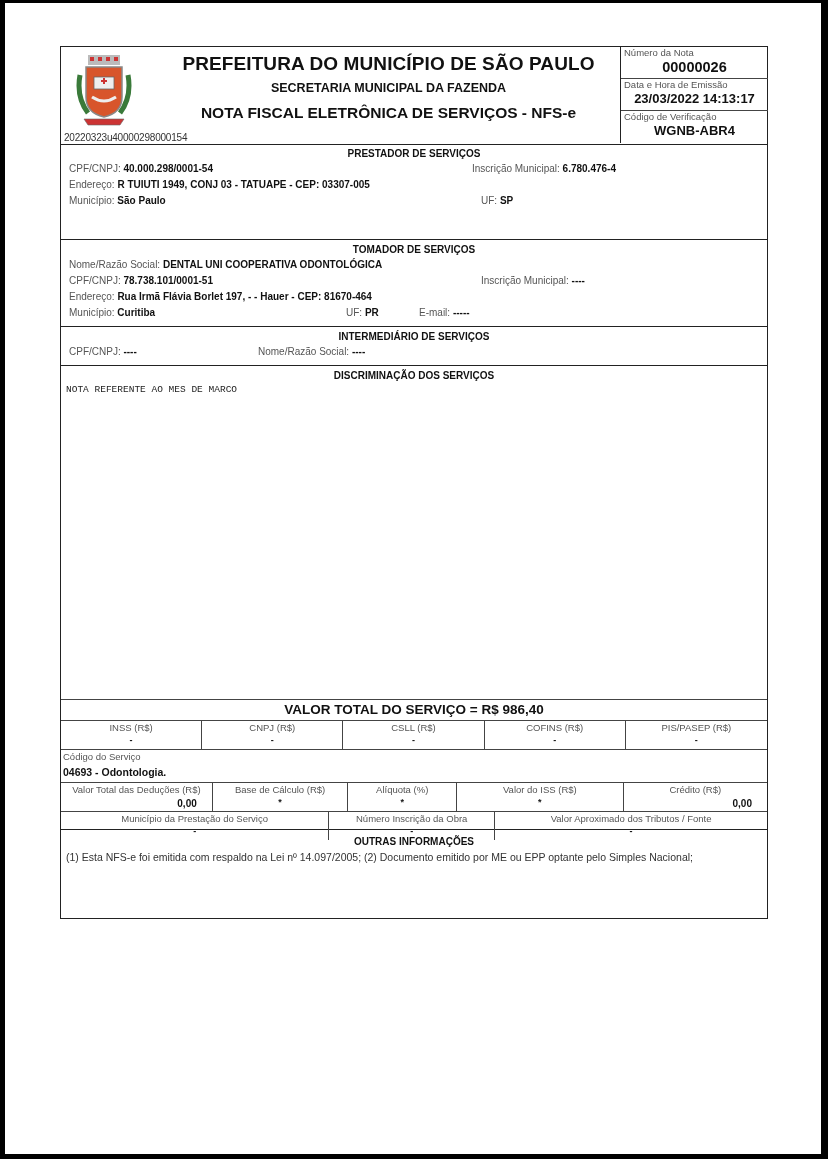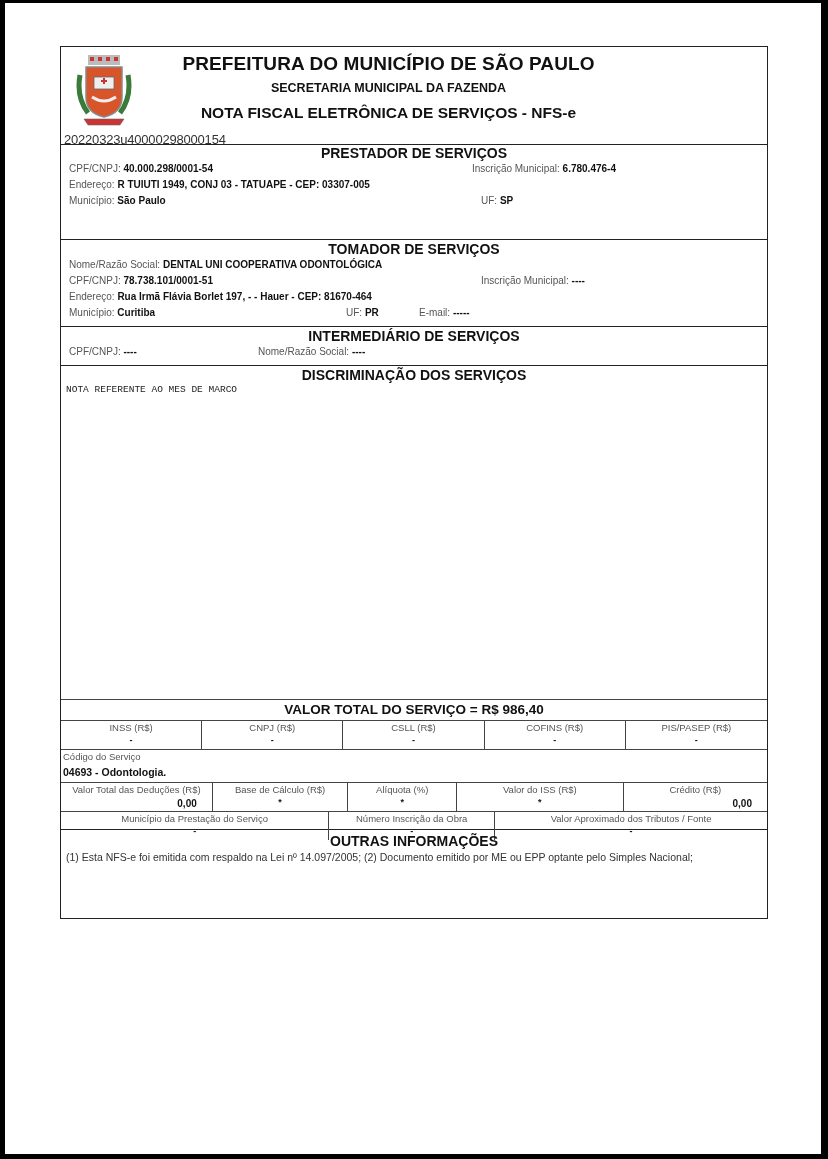--- a/index.html
+++ b/index.html
@@ -11,33 +11,33 @@
   .sheet {
     position: absolute; left: 5px; top: 3px; width: 816px; height: 1151px;
     background: #fff;
   }
   .doc {
     position: absolute; left: 55px; top: 43px; width: 708px; height: 873px;
     border: 1.5px solid #222; box-sizing: border-box;
   }
   .hdr { position: absolute; left: 0; top: 0; width: 100%; height: 97px; border-bottom: 1.5px solid #222; }
   .logo { position: absolute; left: 13px; top: 6px; width: 60px; height: 76px; }
-  .barcode-txt { position: absolute; left: 3px; top: 85px; font-size: 13px; color: #333; letter-spacing: -0.2px; }
+  .barcode-txt { position: absolute; left: 3px; top: 85px; font-size: 10px; color: #333; letter-spacing: -0.2px; }
   .title-block { position: absolute; left: 95px; top: 0; width: 465px; text-align: center; }
   .t1 { font-size: 19px; font-weight: bold; margin-top: 6px; letter-spacing: 0.1px; }
   .t2 { font-size: 12.5px; font-weight: bold; margin-top: 6px; }
   .t3 { font-size: 15.5px; font-weight: bold; margin-top: 9px; }
   .meta { position: absolute; left: 559px; top: 0; width: 147px; height: 96px; border-left: 1px solid #222; }
   .meta .cell { border-bottom: 1px solid #444; height: 32px; box-sizing: border-box; }
   .meta .cell:last-child { border-bottom: none; }
   .meta .lbl { font-size: 9.5px; color: #555; padding-left: 3px; line-height: 12px; }
   .meta .val { font-size: 13px; font-weight: bold; text-align: center; line-height: 16px; }
   .meta .val.big { font-size: 14.5px; }
   .sec { position: absolute; left: 0; width: 100%; box-sizing: border-box; border-bottom: 1.5px solid #222; }
-  .sec-title { text-align: center; font-weight: bold; font-size: 14px; line-height: 15px; padding-top: 2px; }
+  .sec-title { text-align: center; font-weight: bold; font-size: 10px; line-height: 15px; padding-top: 2px; }
   .row { position: relative; height: 16px; font-size: 10px; line-height: 16px; padding-left: 8px; white-space: nowrap; }
   .lb { color: #555; }
   .vb { font-weight: bold; color: #111; }
   .abs { position: absolute; top: 0; }
   .mono { font-family: "Liberation Mono", monospace; font-size: 9.5px; padding-left: 5px; line-height: 14px; color: #222; }
   .total { text-align: center; font-weight: bold; font-size: 13.5px; line-height: 20px; }
   .grid { display: flex; border-top: 1px solid #444; }
   .grid .c { border-right: 1px solid #444; box-sizing: border-box; font-size: 9.5px; color: #555; text-align: center; height: 28px; line-height: 13px; position: relative; }
   .grid .c:last-child { border-right: none; }
   .grid .c .v { color: #111; font-weight: bold; font-size: 9px; }
@@ -68,20 +68,34 @@
           <rect x="29" y="25" width="2" height="6" fill="#c33"></rect>
         <path d="M18 44 Q30 52 42 44" stroke="#eee" stroke-width="3" fill="none"></path>
         <path d="M10 66 H50 L46 72 H14 Z" fill="#c33" stroke="#666" stroke-width="0.6"></path>
       </svg>
       <div class="barcode-txt">20220323u40000298000154</div>
       <div class="title-block">
         <div class="t1">PREFEITURA DO MUNICÍPIO DE SÃO PAULO</div>
         <div class="t2">SECRETARIA MUNICIPAL DA FAZENDA</div>
         <div class="t3">NOTA FISCAL ELETRÔNICA DE SERVIÇOS - NFS-e</div>
       </div>
+      <div class="meta">
+        <div class="cell">
+          <div class="lbl">Número da Nota</div>
+          <div class="val big">00000026</div>
+        </div>
+        <div class="cell">
+          <div class="lbl">Data e Hora de Emissão</div>
+          <div class="val">23/03/2022 14:13:17</div>
+        </div>
+        <div class="cell">
+          <div class="lbl">Código de Verificação</div>
+          <div class="val">WGNB-ABR4</div>
+        </div>
+      </div>
     </div>
 
     <div class="sec" style="top:97px;height:96px;">
       <div class="sec-title">PRESTADOR DE SERVIÇOS</div>
       <div class="row">
         <span class="lb">CPF/CNPJ:</span>
         <span class="vb">40.000.298/0001-54</span>
         <span class="abs" style="left:411px;">
           <span class="lb">Inscrição Municipal:</span>
           <span class="vb">6.780.476-4</span>

